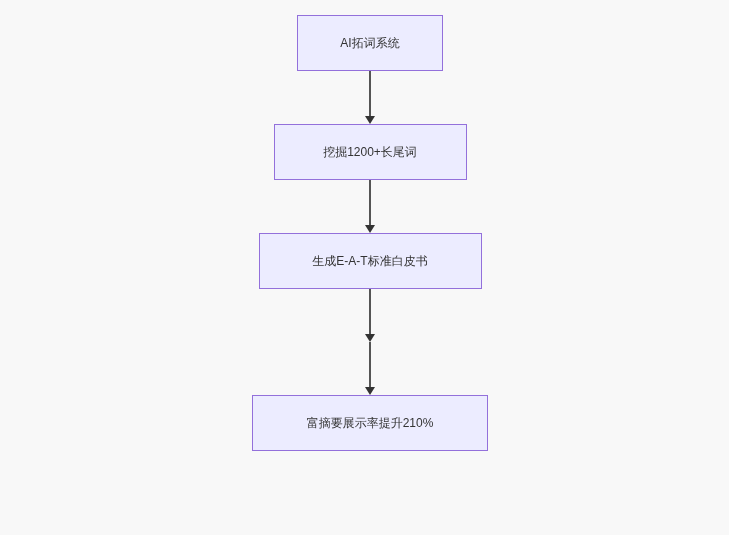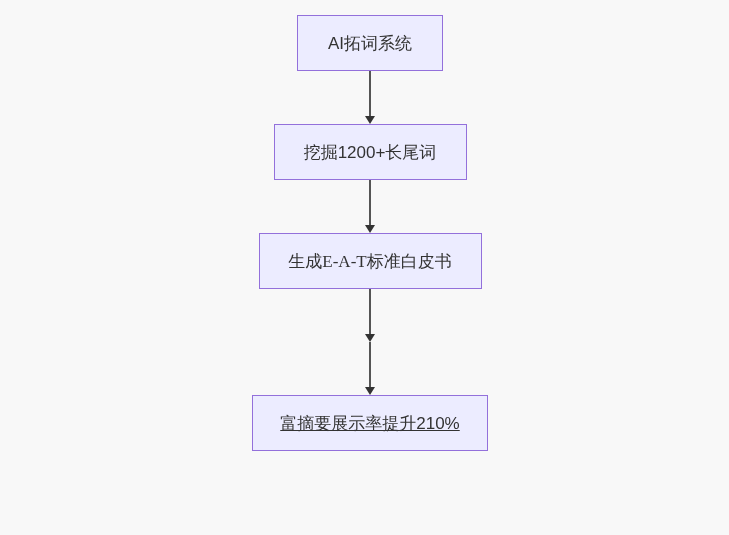--- a/index.html
+++ b/index.html
@@ -25,29 +25,29 @@
   }
   .node {
     box-sizing: border-box;
     height: 56px;
     display: flex;
     align-items: center;
     justify-content: center;
     background: #ECECFF;
     border: 1.5px solid #9370DB;
     color: #333333;
-    font-size: 17px;
+    font-size: 12px;
     white-space: nowrap;
     text-align: center;
   }
   .node.n1 { min-width: 146px; }
   .node.n2 { min-width: 193px; text-align: center; }
-  .node.n3 { min-width: 223px; font-family: Liberation Serif, serif; }
+  .node.n3 { min-width: 223px; }
   .node.n4 { min-width: 215px; }
-  .node.n5 { min-width: 236px; text-decoration: underline; }
+  .node.n5 { min-width: 236px; }
   .edge {
     height: 53px;
     display: flex;
     flex-direction: column;
     align-items: center;
   }
   .edge .line {
     width: 1.5px;
     flex: 1;
     background: #555555;

